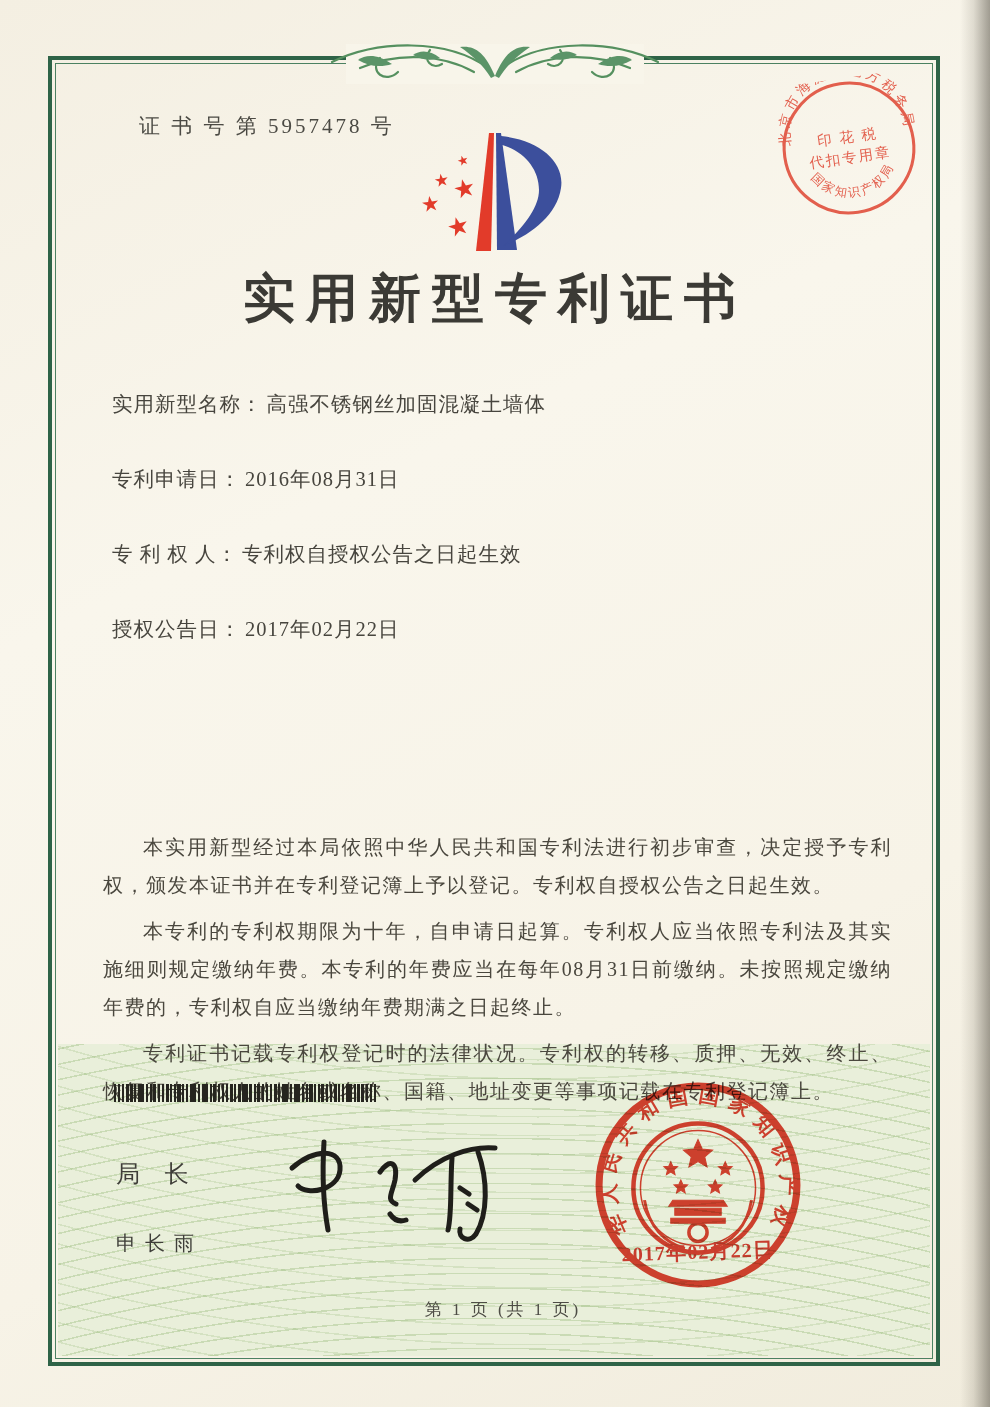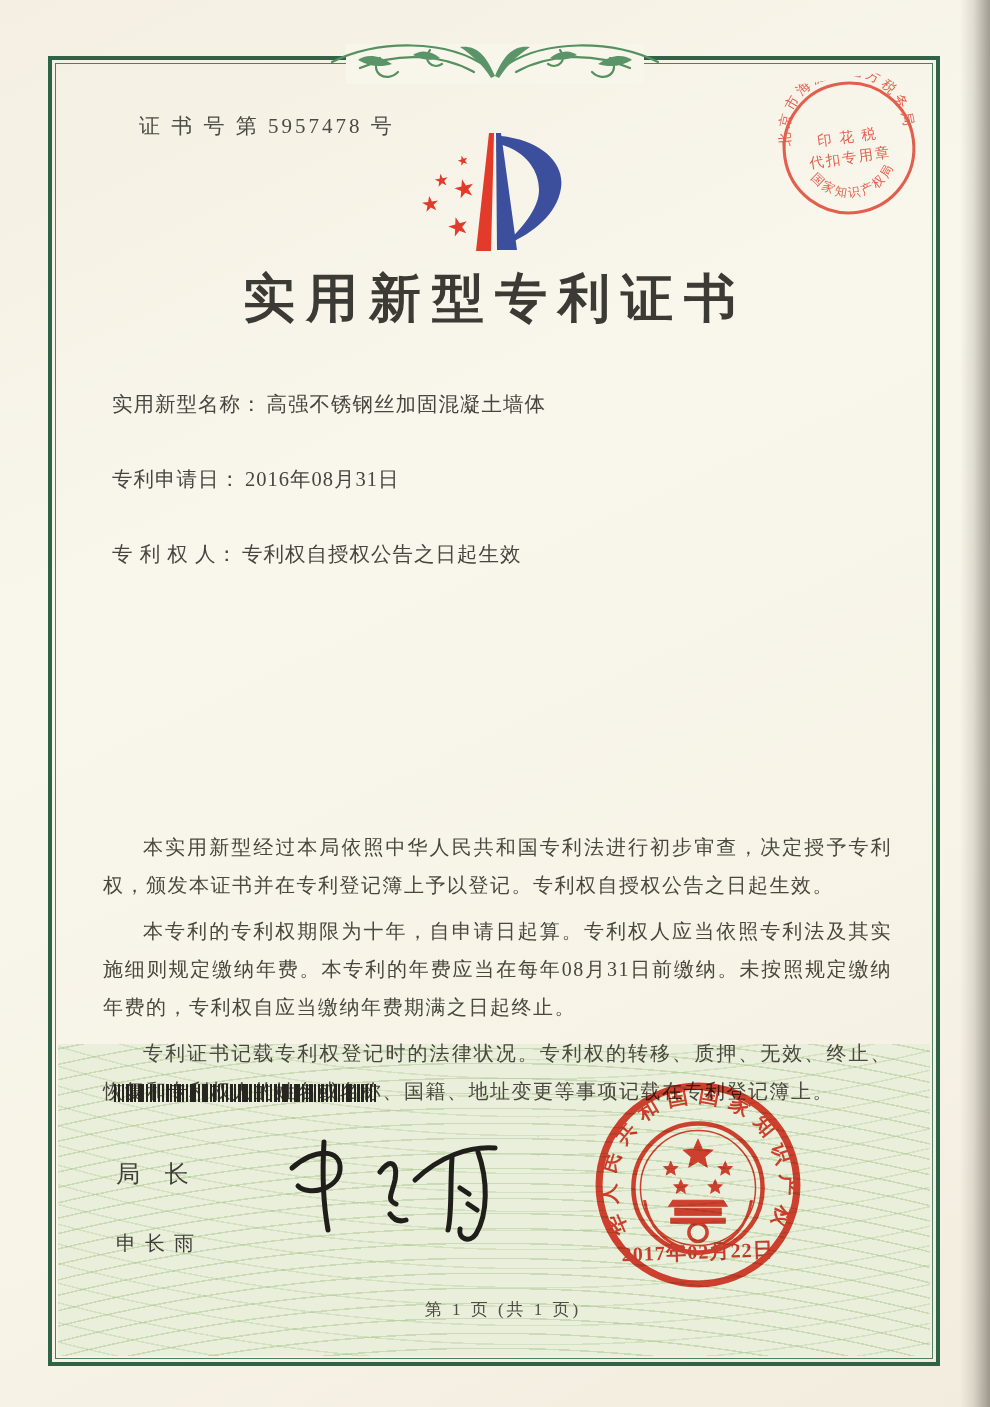--- a/index.html
+++ b/index.html
@@ -119,20 +119,23 @@
 <div class="fields">
   <div class="field-row">
     <span class="field-label">实用新型名称</span><span class="field-colon">：</span><span class="field-value">高强不锈钢丝加固混凝土墙体</span>
   </div>
   <div class="field-row">
     <span class="field-label">专利申请日</span><span class="field-colon">：</span><span class="field-value">2016年08月31日</span>
   </div>
   <div class="field-row">
     <span class="field-label">专 利 权 人</span><span class="field-colon">：</span><span class="field-value">专利权自授权公告之日起生效</span>
   </div>
+  <div class="field-row">
+    <span class="field-label">授权公告日</span><span class="field-colon">：</span><span class="field-value">2017年02月22日</span>
+  </div>
 </div>
 
 <div class="paragraphs">
   <p class="para">本实用新型经过本局依照中华人民共和国专利法进行初步审查，决定授予专利权，颁发本证书并在专利登记簿上予以登记。专利权自授权公告之日起生效。</p>
   <p class="para">本专利的专利权期限为十年，自申请日起算。专利权人应当依照专利法及其实施细则规定缴纳年费。本专利的年费应当在每年08月31日前缴纳。未按照规定缴纳年费的，专利权自应当缴纳年费期满之日起终止。</p>
   <p class="para">专利证书记载专利权登记时的法律状况。专利权的转移、质押、无效、终止、恢复和专利权人的姓名或名称、国籍、地址变更等事项记载在专利登记簿上。</p>
 </div>
 
 <div class="barcode"></div>
 

